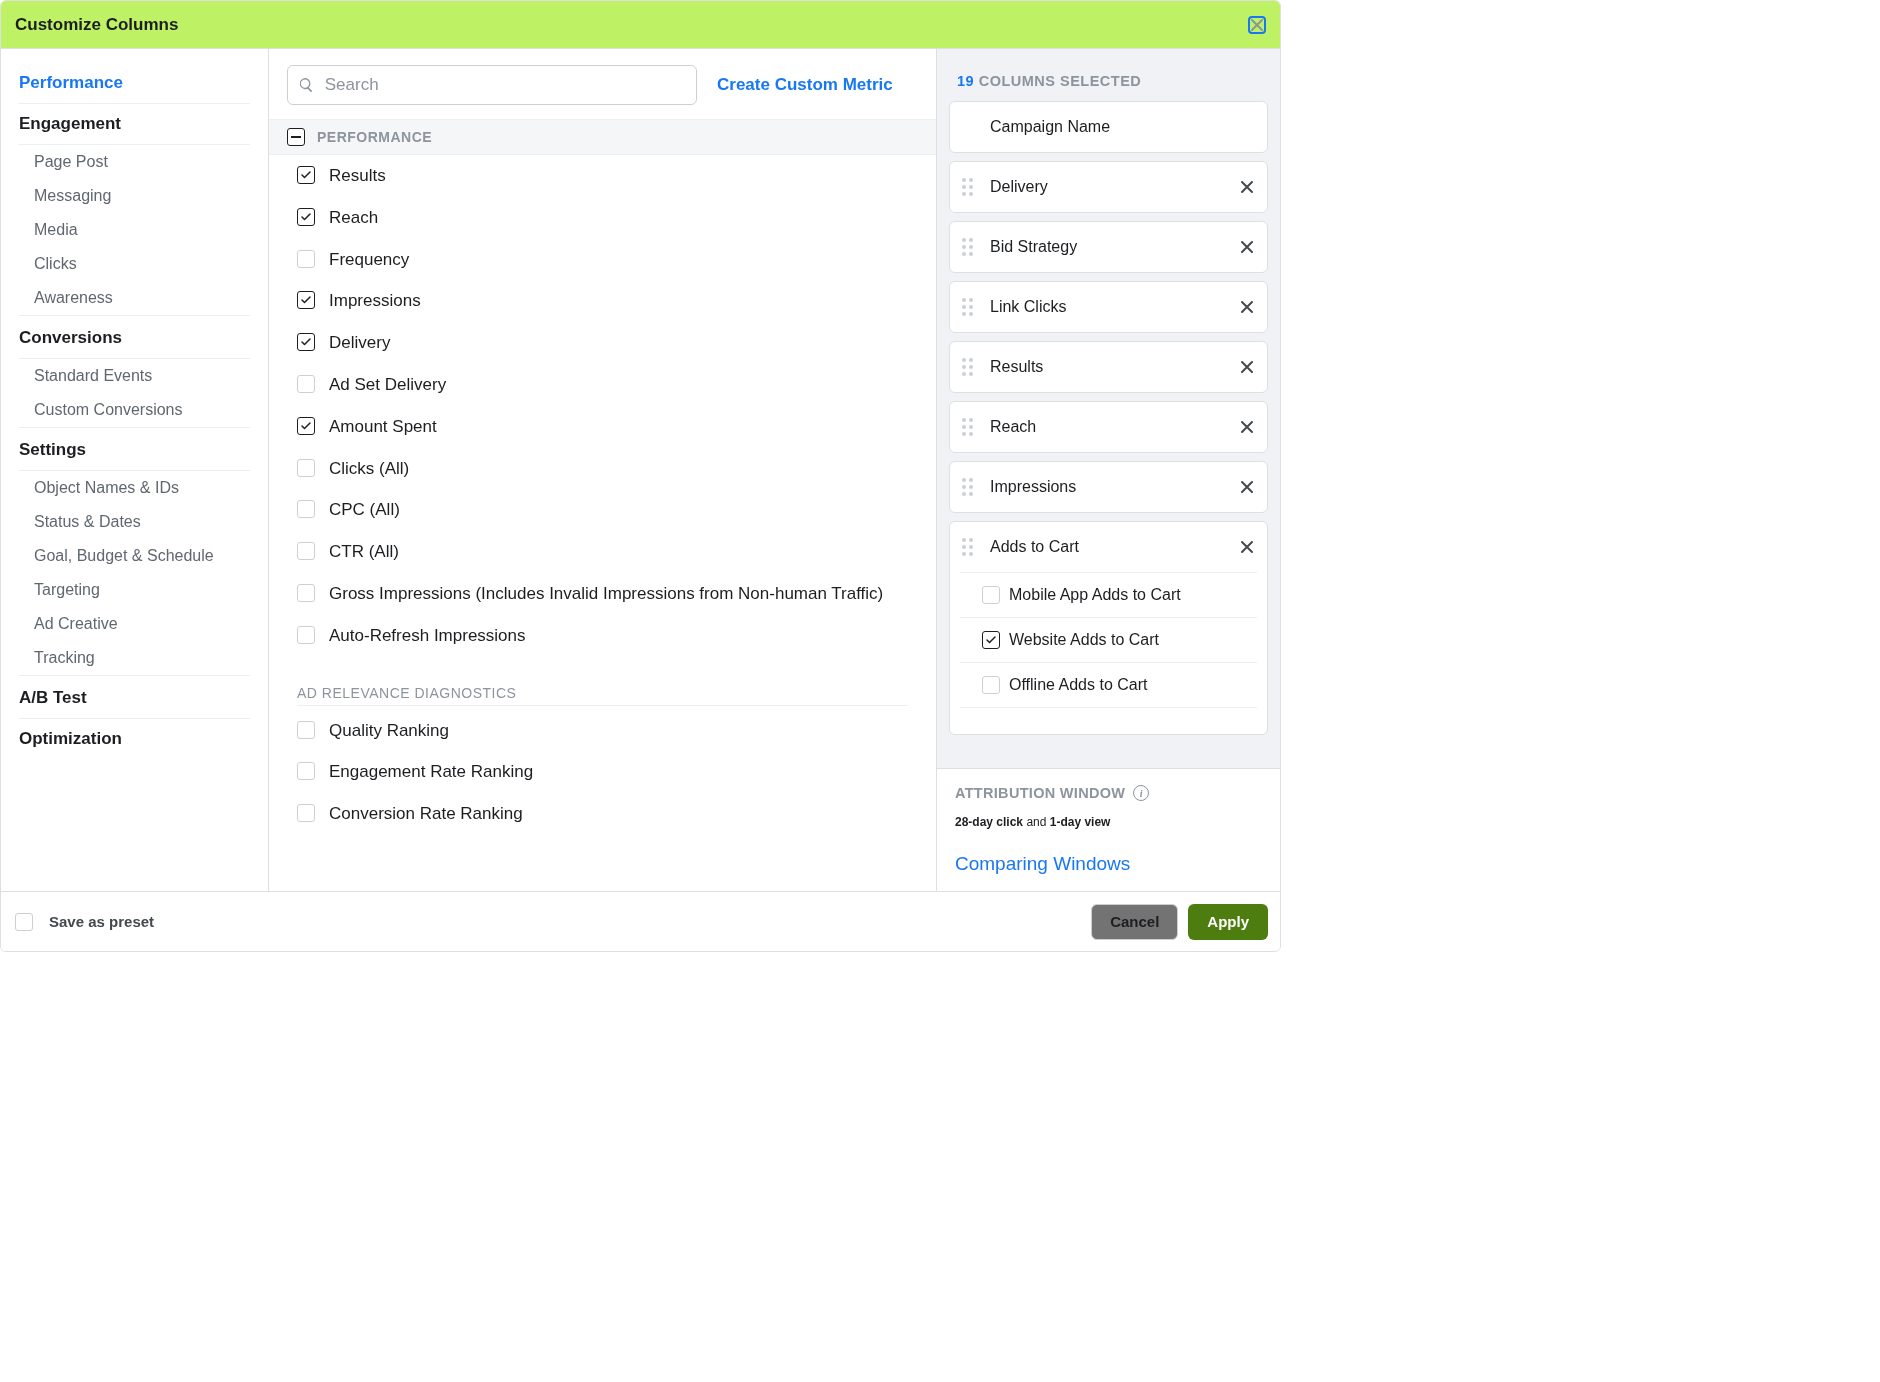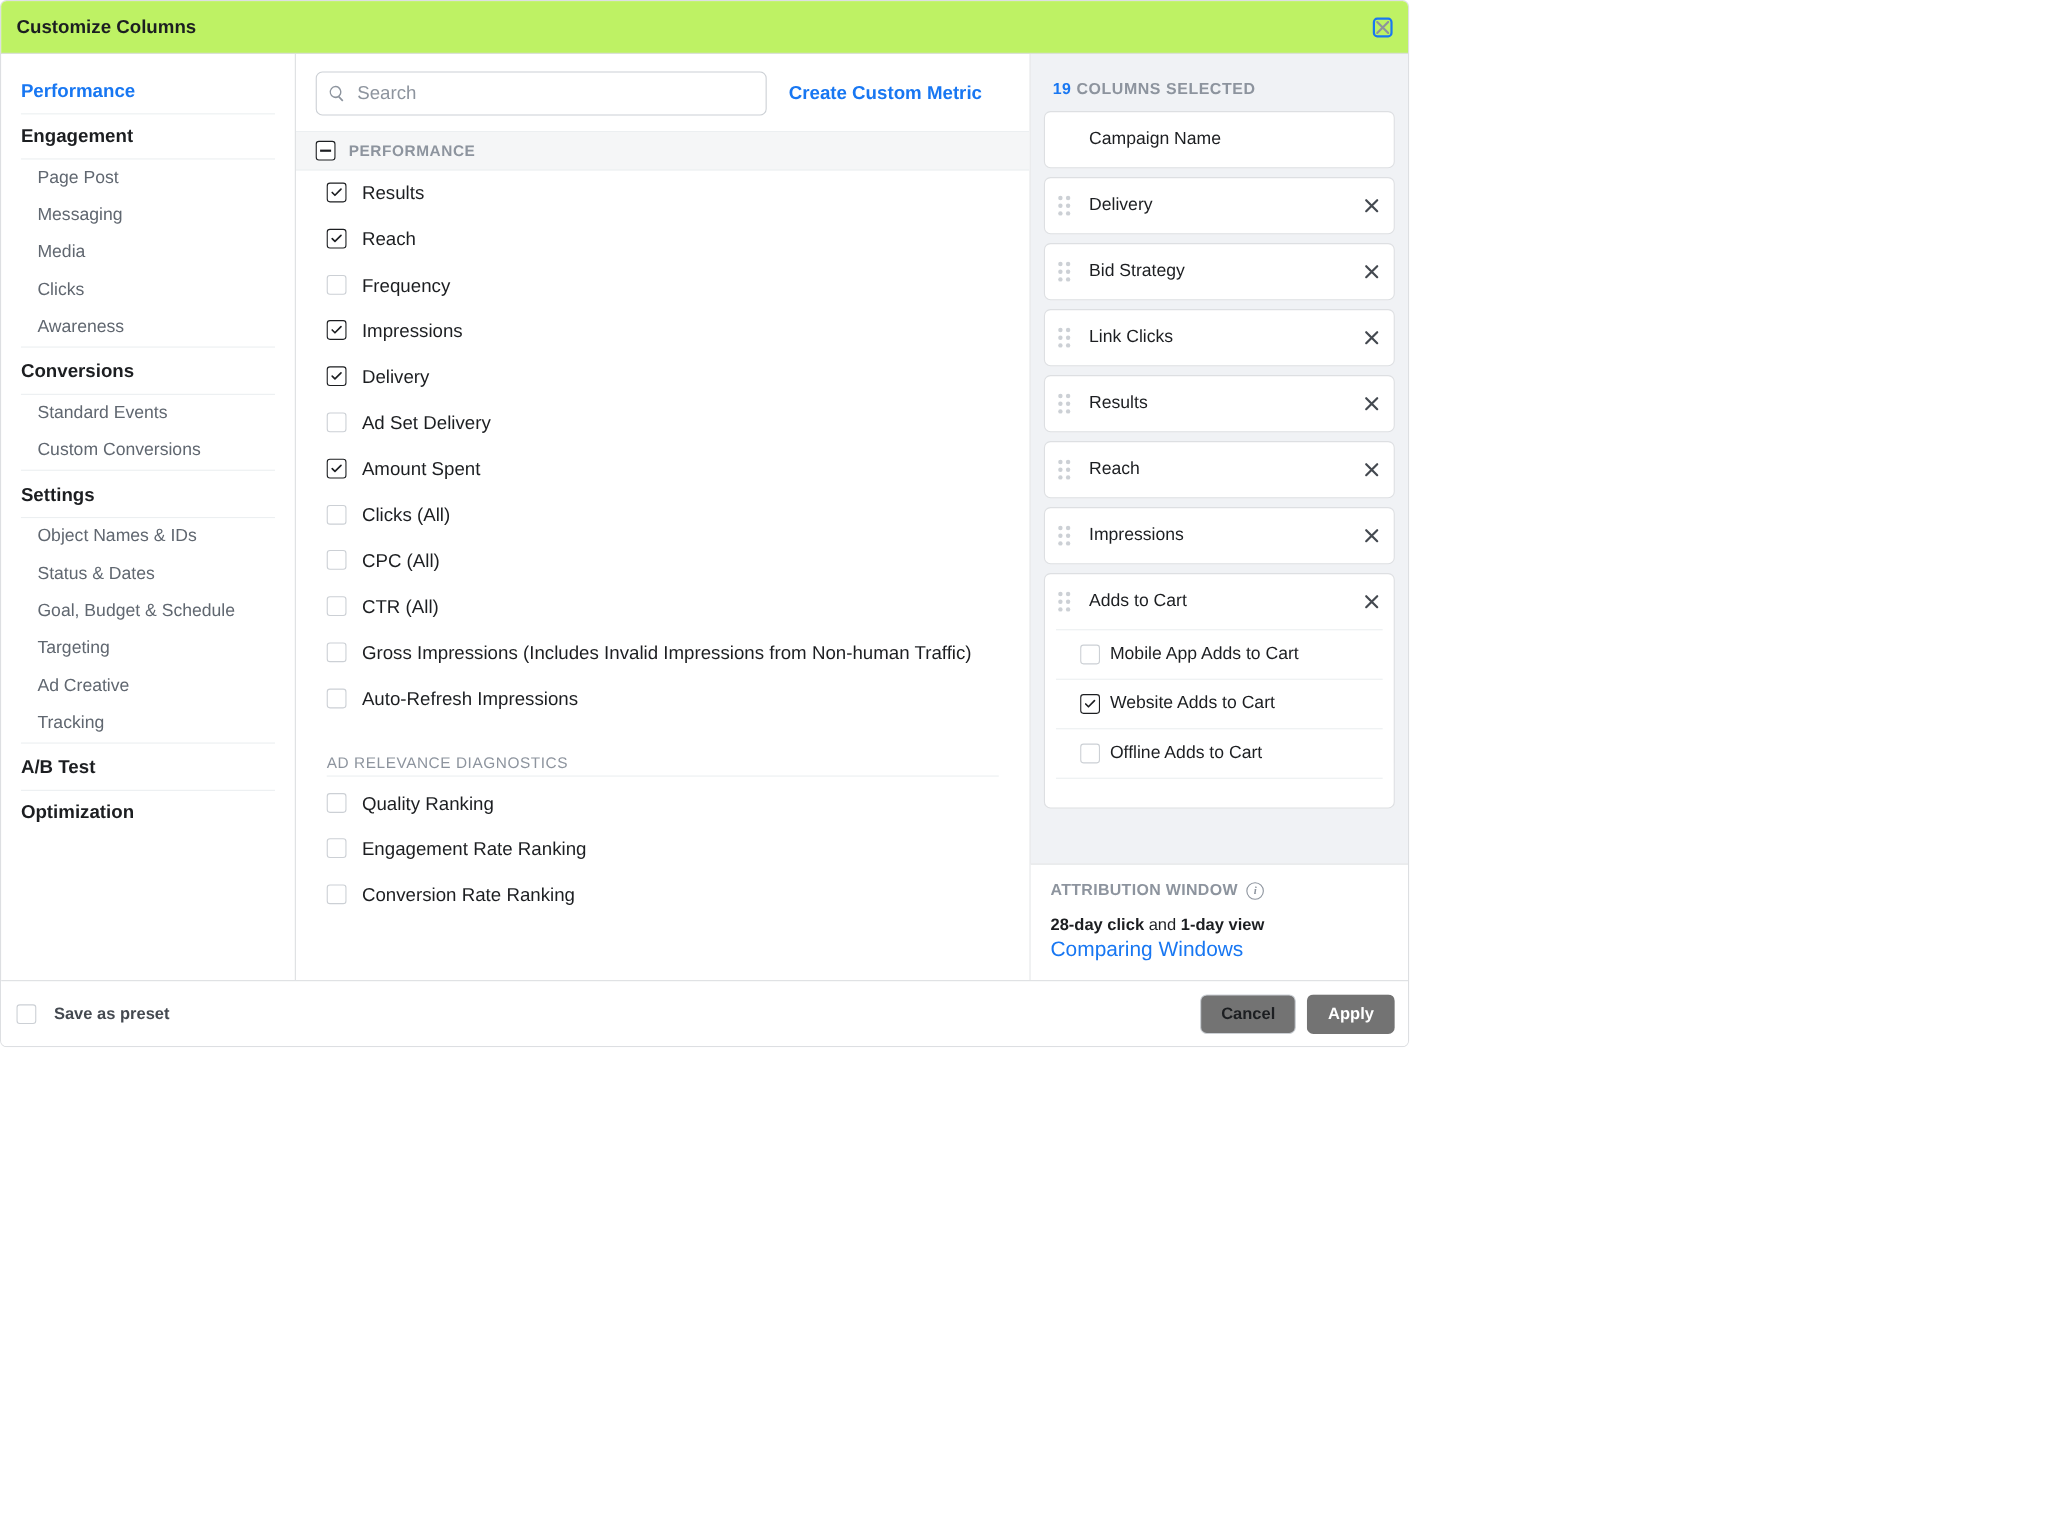--- a/index.html
+++ b/index.html
@@ -285,23 +285,23 @@
     width: 16px; height: 16px; border-radius: 50%;
     border: 1.5px solid #8d949e;
     display: inline-flex;
     align-items: center; justify-content: center;
     font-size: 10px; font-weight: 700;
     color: #8d949e;
     font-family: Georgia, serif;
     font-style: italic;
   }
   .attr-text {
-    font-size: 15px;
-    color: #1c1e21;
-    margin-bottom: 4px;
+    font-size: 12px;
+    color: #1c1e21;
+    margin-bottom: 24px;
   }
   .attr-text b { font-weight: 700; }
   .attr-link {
     font-size: 19px;
     color: #1877f2;
     cursor: pointer;
   }
   
   .modal-footer {
     height: 60px;
@@ -338,21 +338,21 @@
     align-items: center;
     cursor: pointer;
     border: 1px solid transparent;
   }
   .btn-secondary {
     background: #737373;
     border-color: #ccd0d5;
     color: #1c1e21;
   }
   .btn-primary {
-    background: #737373;
+    background: #4d7c0f;
     color: #fff;
   }
 </style>
 </head>
 <body>
 
 <div class="modal">
 
   <div class="modal-header">
     <div class="modal-title">Customize Columns</div>

